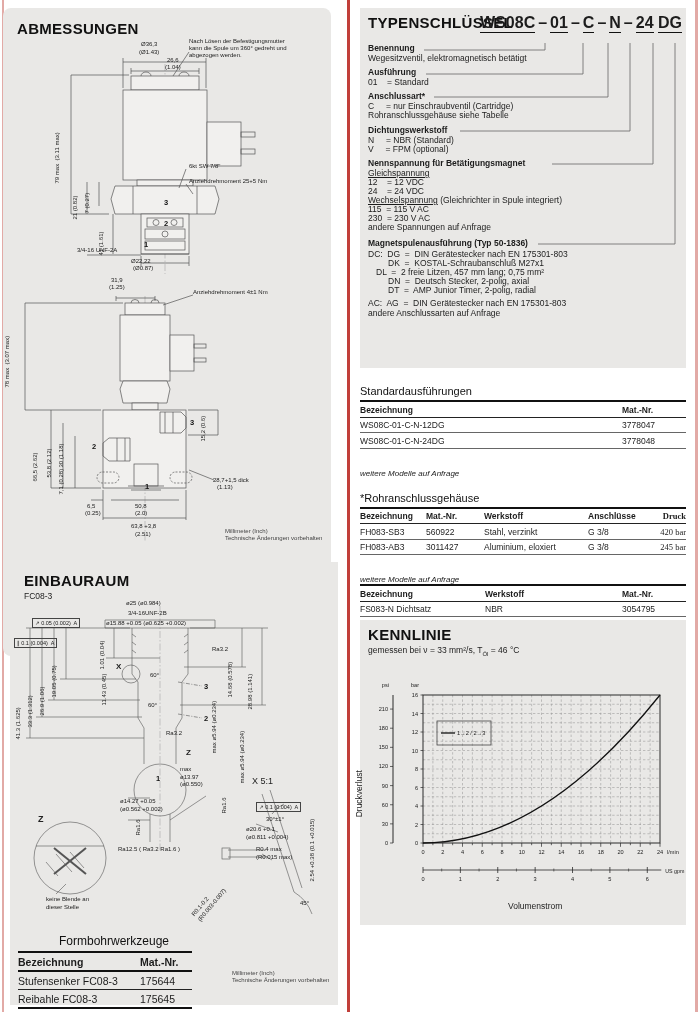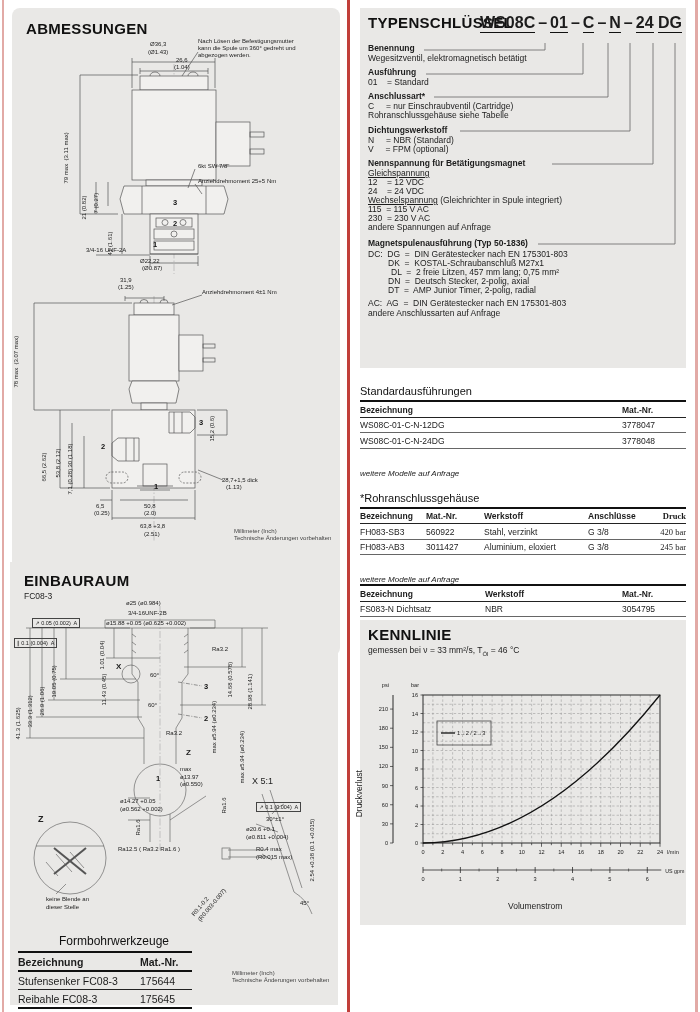--- a/index.html
+++ b/index.html
@@ -33,21 +33,21 @@
 </style>
 </head>
 <body>
 
 <div id="page">
 
   <div class="vline" style="left:2px;width:2px;background:#e2aaa6;"></div>
   <div class="vline" style="left:347px;width:2.5px;background:#c13f3a;"></div>
   <div class="vline" style="left:695px;width:3px;background:#e2aaa6;"></div>
 
-  <div class="panel" style="left:12px;top:8px;width:328px;height:648px;border-radius:8px;">
+  <div class="panel" style="left:3px;top:8px;width:328px;height:648px;border-radius:8px;">
     <div class="sec-title" style="left:14px;top:12px;">ABMESSUNGEN</div>
 
     <svg width="328" height="546">
       <g stroke="#555" stroke-width="0.7" fill="none">
 
         <line x1="162" y1="56" x2="162" y2="266" stroke="#999" stroke-width="0.5" stroke-dasharray="7,2,1.5,2"></line>
 
         <rect x="128" y="68" width="68" height="14" fill="#f1f0ee"></rect>
         <path d="M138,68 a5,4 0 0 1 10,0 M176,68 a5,4 0 0 1 10,0"></path>
 
@@ -348,21 +348,21 @@
     <div class="t8 und" style="left:8px;top:161px;">Gleichspannung</div>
     <div class="t8" style="left:8px;top:170px;">12    = 12 VDC</div>
     <div class="t8" style="left:8px;top:179px;">24    = 24 VDC</div>
     <div class="t8" style="left:8px;top:188px;"><span class="und">Wechselspannung</span><span> (Gleichrichter in Spule integriert)</span></div>
     <div class="t8" style="left:8px;top:197px;">115  = 115 V AC</div>
     <div class="t8" style="left:8px;top:206px;">230  = 230 V AC</div>
     <div class="t8" style="left:8px;top:215px;">andere Spannungen auf Anfrage</div>
     <div class="t8 bld" style="left:8px;top:231px;">Magnetspulenausführung (Typ 50-1836)</div>
     <div class="t8" style="left:8px;top:242px;">DC:  DG  =  DIN Gerätestecker nach EN 175301-803</div>
     <div class="t8" style="left:28px;top:251px;">DK  =  KOSTAL-Schraubanschluß M27x1</div>
-    <div class="t8" style="left:31px;top:260px;">DL  =  2 freie Litzen, 457 mm lang; 0,75 mm²</div>
+    <div class="t8" style="left:16px;top:260px;">DL  =  2 freie Litzen, 457 mm lang; 0,75 mm²</div>
     <div class="t8" style="left:28px;top:269px;">DN  =  Deutsch Stecker, 2-polig, axial</div>
     <div class="t8" style="left:28px;top:278px;">DT  =  AMP Junior Timer, 2-polig, radial</div>
     <div class="t8" style="left:8px;top:291px;">AC:  AG  =  DIN Gerätestecker nach EN 175301-803</div>
     <div class="t8" style="left:8px;top:301px;">andere Anschlussarten auf Anfrage</div>
   </div>
 
   <div id="tables-area">
     <div class="tbl-title">Standardausführungen</div>
     <div class="trow thead">
       <div class="c" style="width:262px;">Bezeichnung</div>

